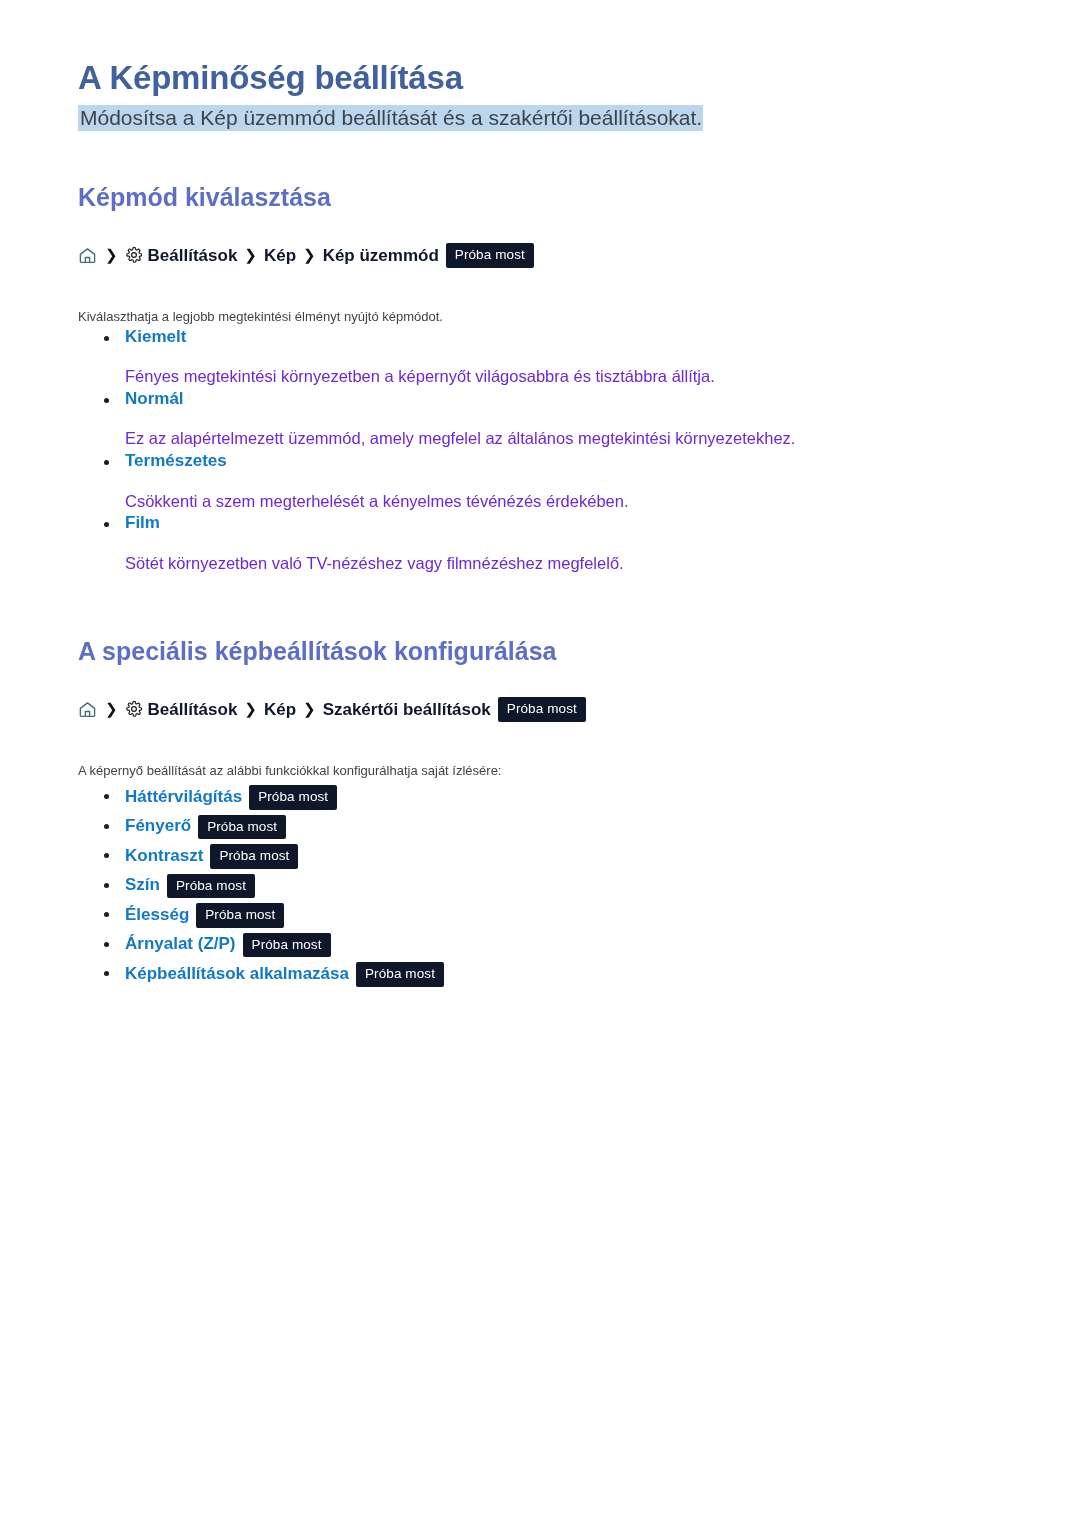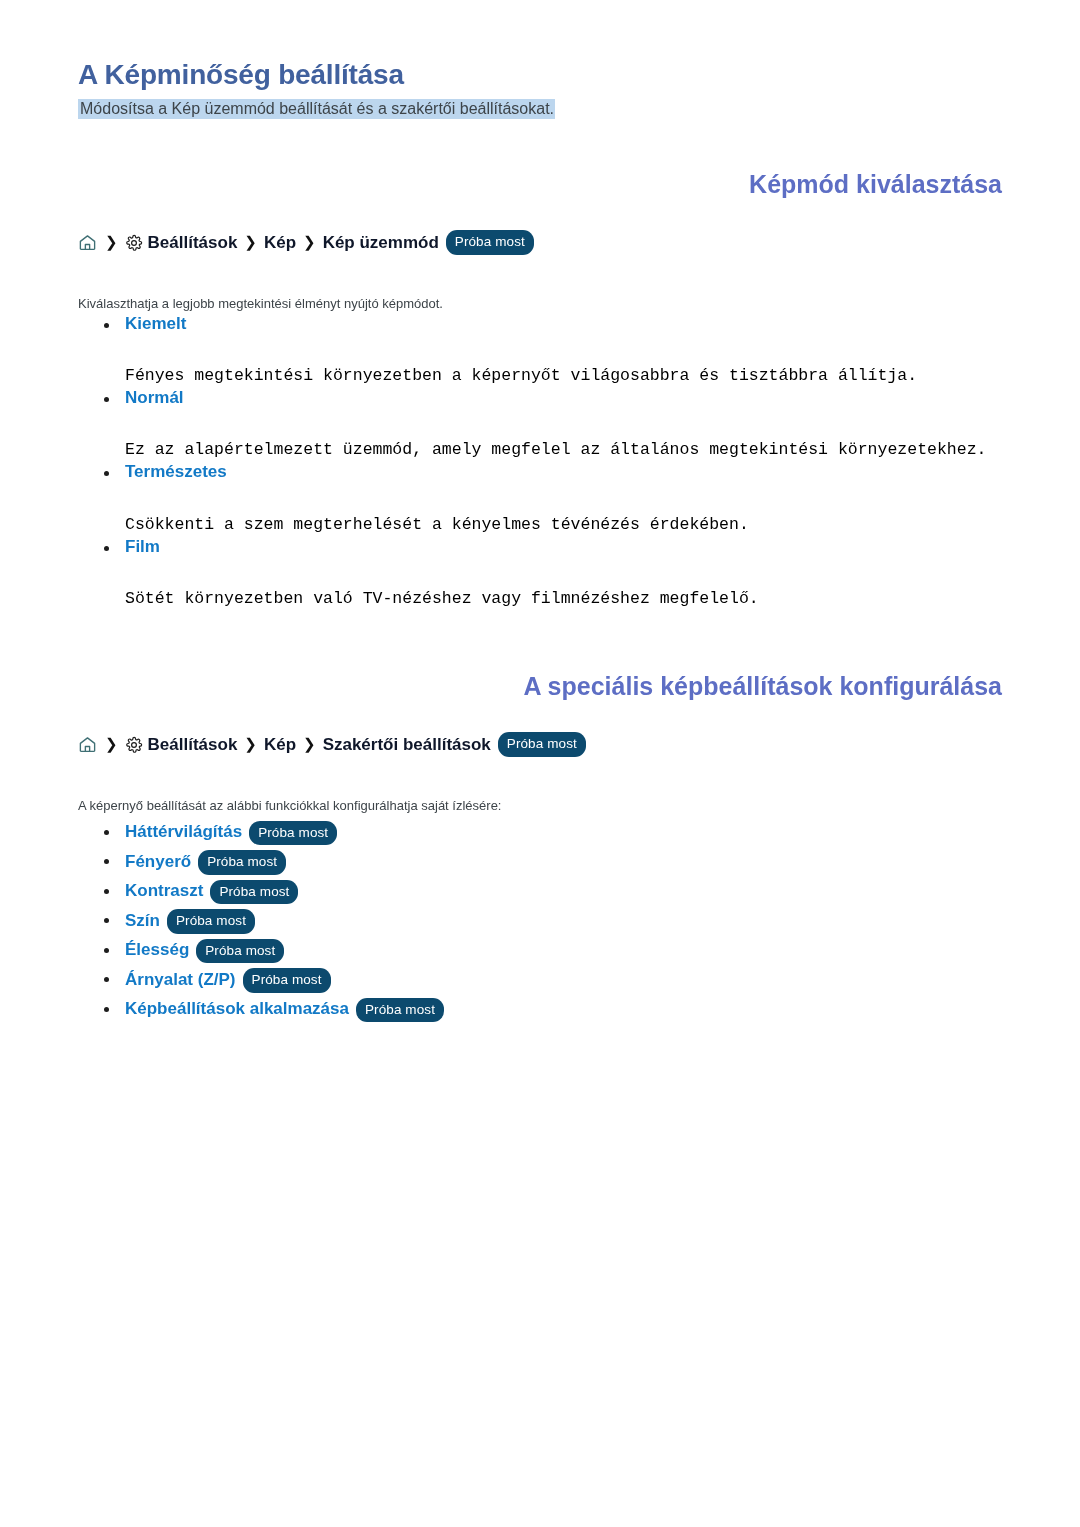--- a/index.html
+++ b/index.html
@@ -15,46 +15,45 @@
     overflow: hidden;
   }
 
   .page {
     padding: 58px 78px 0 78px;
     box-sizing: border-box;
   }
 
   
   .doc-title {
-    font-size: 28px;
+    font-size: 33px;
     font-weight: 700;
     color: #41619e;
     letter-spacing: -0.2px;
     margin: 0 0 6px 0;
     line-height: 1.2;
   }
   .doc-subtitle {
-    font-size: 16px;
+    font-size: 21px;
     color: #3d4449;
     line-height: 1.35;
     margin: 0;
   }
   .doc-subtitle .hl {
     background: #bcd6ee;
     padding: 1px 1px 2px 2px;
   }
 
   
   .section-heading {
     font-size: 25px;
     font-weight: 700;
     color: #5d6ec4;
     margin: 50px 0 0 0;
     line-height: 1.25;
-    text-align: right;
   }
   .section-heading.second { margin-top: 60px; }
 
   
   .breadcrumb {
     display: flex;
     align-items: center;
     flex-wrap: wrap;
     gap: 0;
     margin-top: 30px;
@@ -80,27 +79,27 @@
     vertical-align: middle;
     line-height: 0;
   }
   .ic svg { display: block; }
   .ic-home { margin-right: 1px; }
   .ic-gear { margin-right: 5px; }
 
   
   .badge {
     display: inline-block;
-    background: #0c4a6e;
+    background: #0f172a;
     color: #ffffff;
     font-size: 13.5px;
     font-weight: 400;
     line-height: 1;
     padding: 5px 9px 6px 9px;
-    border-radius: 11px;
+    border-radius: 2px;
     margin-left: 7px;
     white-space: nowrap;
     vertical-align: middle;
     letter-spacing: 0.1px;
   }
 
   
   .para {
     font-size: 13px;
     color: #3d4449;
@@ -130,25 +129,24 @@
   }
   .term {
     font-size: 17px;
     font-weight: 700;
     color: #1279c6;
     line-height: 1.2;
     display: inline-block;
   }
   .desc {
     font-size: 16.5px;
-    color: #000000;
+    color: #6d28d9;
     line-height: 1.45;
-    margin: 30px 0 0 0;
+    margin: 18px 0 0 0;
     padding-left: 47px;
-    font-family: Liberation Mono, monospace;
   }
 
   
   .flist li { margin-top: 5px; }
 </style>
 </head>
 <body>
 
 <div class="page">
 

